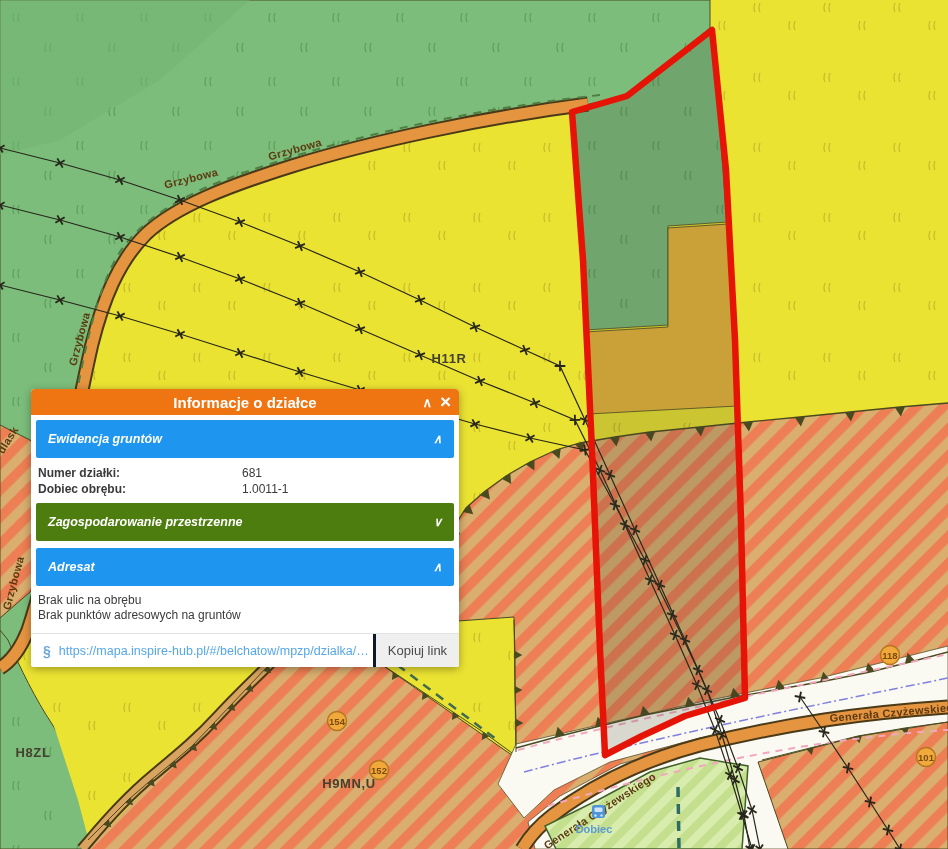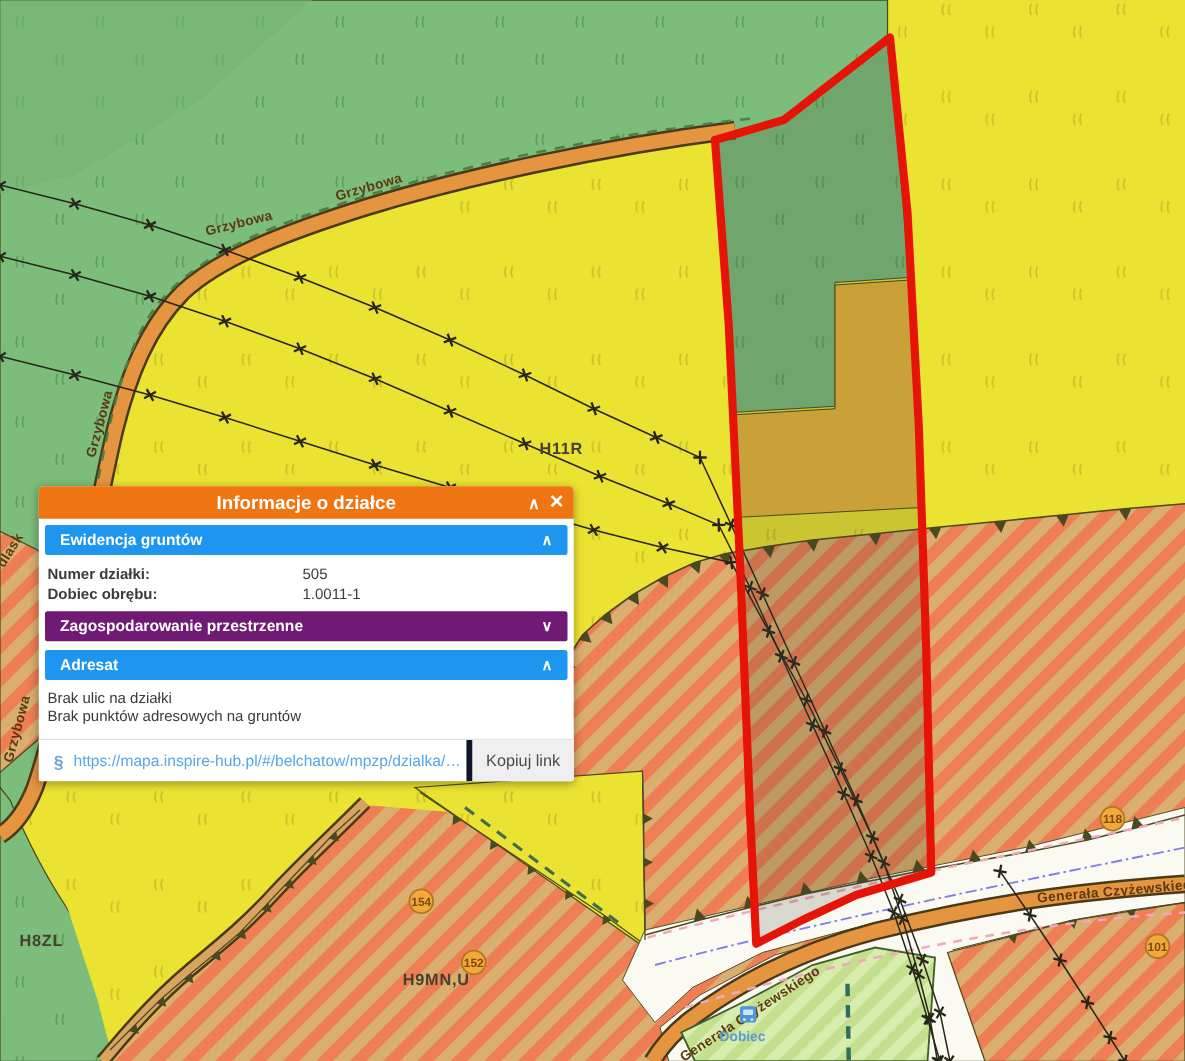--- a/index.html
+++ b/index.html
@@ -16,35 +16,35 @@
   #panel{position:absolute;left:31px;top:389px;width:428px;background:#fff;
          box-shadow:0 2px 8px rgba(0,0,0,.35);border-radius:4px 4px 2px 2px;font-size:12px;color:#3a3a3a;}
   #panel-header{background:#ef7512;color:#fff;height:26px;border-radius:4px 4px 0 0;
                 display:flex;align-items:center;position:relative;cursor:move;}
   #panel-title{flex:1;text-align:center;font-weight:bold;font-size:15px;}
   .hdr-icons{position:absolute;right:8px;top:0;height:26px;display:flex;align-items:center;gap:8px;}
   .hdr-icon{color:#fff;font-weight:bold;cursor:pointer;line-height:1;}
   .hdr-icon.chev{font-size:13px;}
   .hdr-icon.close{font-size:19px;margin-top:-2px;}
   #panel-body{padding:5px 5px 0 5px;}
-  .sec-bar{height:24px;border-radius:2px;color:#fff;font-weight:bold;font-size:12.5px;
-           display:flex;align-items:center;padding:0 12px;cursor:pointer;margin-bottom:4px;}
+  .sec-bar{height:38px;border-radius:2px;color:#fff;font-weight:bold;font-size:12.5px;
+           display:flex;align-items:center;padding:0 12px;cursor:pointer;margin-bottom:4px;font-style:italic;}
   .sec-bar .chev{margin-left:auto;font-size:12px;font-weight:bold;}
   .sec-blue{background:#1e96f0;}
-  .sec-lightblue{background:#701a75;}
+  .sec-lightblue{background:#4d7c0f;}
   .fields{padding:3px 2px 6px 2px;}
   .frow{display:flex;line-height:16px;}
   .flabel{font-weight:bold;width:204px;flex:none;}
   .fvalue{}
   .adr-lines{padding:3px 2px 8px 2px;line-height:15px;}
   #link-row{border-top:1px solid #e2e2e2;margin:2px -5px 0 -5px;height:33px;display:flex;align-items:center;}
   #link-icon{color:#6aa7d8;font-weight:bold;font-size:14px;padding:0 8px 0 12px;}
   #link-url{color:#55a7ea;font-size:12.5px;white-space:nowrap;overflow:hidden;text-overflow:ellipsis;
             flex:1;cursor:pointer;}
-  #copy-btn{height:33px;flex:none;width:86px;background:#efefef;border:none;border-left:5px solid #0f172a;
+  #copy-btn{height:33px;flex:none;width:86px;background:#efefef;border:none;border-left:3px solid #0f172a;
             font-family:"Liberation Sans",sans-serif;font-size:13px;color:#4a4a4a;cursor:pointer;border-radius:0 0 2px 0;}
 </style>
 </head>
 <body>
 
 <div id="map-wrap">
 <svg width="948" height="849" viewBox="0 0 948 849">
   <defs>
     <pattern id="pyellow" width="70" height="70" patternUnits="userSpaceOnUse">
       <rect width="70" height="70" fill="#ebe332"></rect>
@@ -187,42 +187,42 @@
   <div id="panel-body">
 
     <div class="sec-bar sec-blue">
       <span>Ewidencja gruntów</span>
       <span class="chev">∧</span>
     </div>
 
     <div class="fields">
       <div class="frow">
         <span class="flabel">Numer działki:</span>
-        <span class="fvalue">505</span>
+        <span class="fvalue">681</span>
       </div>
       <div class="frow">
         <span class="flabel">Dobiec obrębu:</span>
         <span class="fvalue">1.0011-1</span>
       </div>
     </div>
 
     <div class="sec-bar sec-lightblue">
       <span>Zagospodarowanie przestrzenne</span>
       <span class="chev">∨</span>
     </div>
 
     <div style="height:3px"></div>
 
     <div class="sec-bar sec-blue">
       <span>Adresat</span>
       <span class="chev">∧</span>
     </div>
 
     <div class="adr-lines">
-      <div>Brak ulic na działki</div>
+      <div>Brak ulic na obrębu</div>
       <div>Brak punktów adresowych na gruntów</div>
     </div>
 
     <div id="link-row">
       <span id="link-icon">§</span>
       <span id="link-url">https://mapa.inspire-hub.pl/#/belchatow/mpzp/dzialka/10…</span>
       <button id="copy-btn">Kopiuj link</button>
     </div>
 
   </div>

